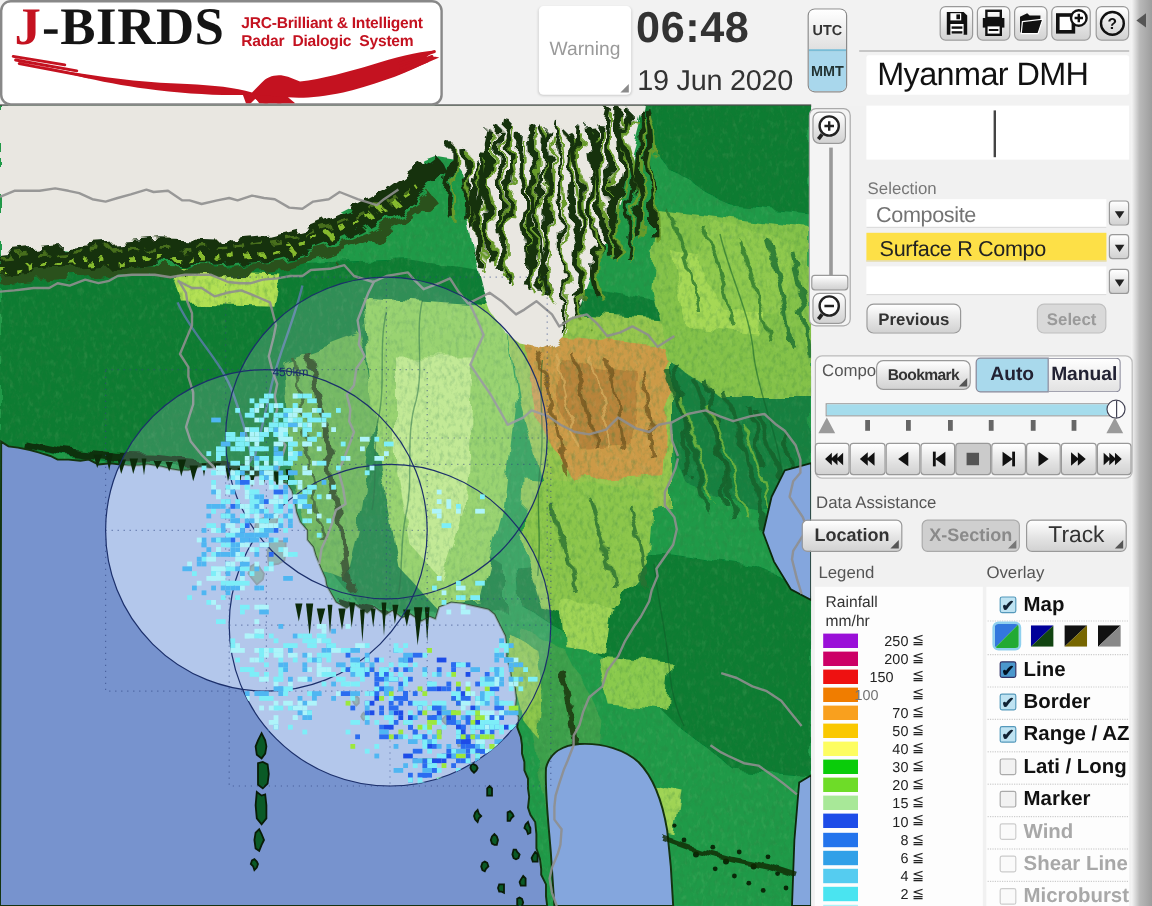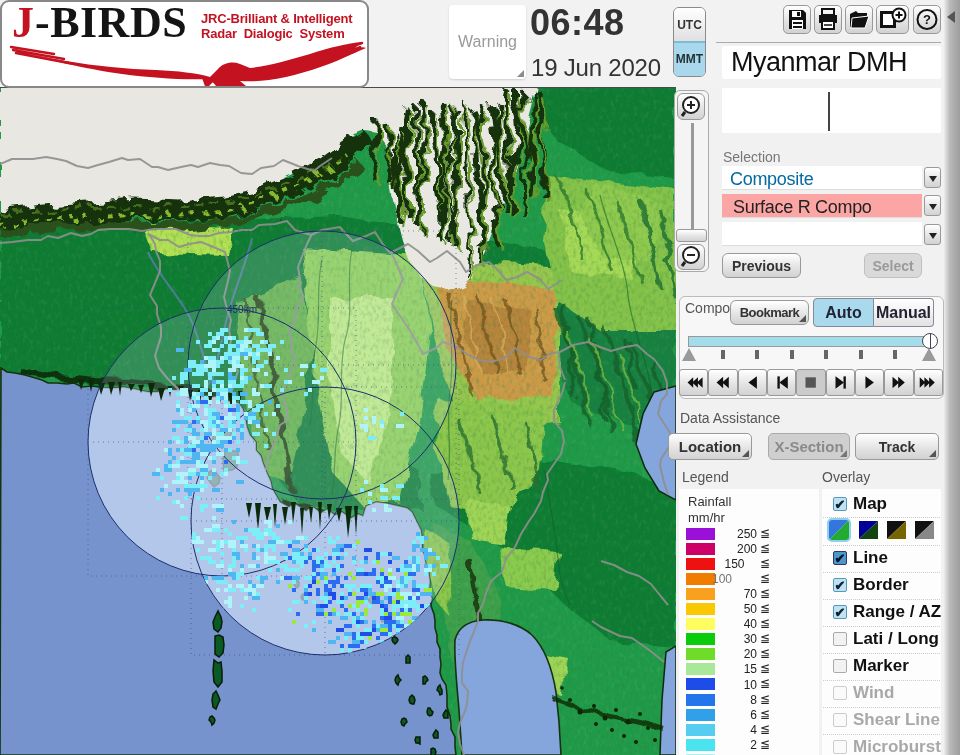--- a/index.html
+++ b/index.html
@@ -1714,27 +1714,27 @@
           <line x1="7" y1="17" x2="4" y2="21" stroke="#222" stroke-width="3"></line>
         </svg>
   </div>
 </div>
 
 <div class="abs" style="left:722px;top:88px;width:219px;height:45px;background:#fff"></div>
 <div class="abs" style="left:828px;top:92px;width:2px;height:39px;background:#444"></div>
 <div class="abs" style="left:723px;top:149px;font-size:14px;color:#777">Selection</div>
 
 <div class="abs" style="left:722px;top:166px;width:200px;height:24px;background:#fff;border-bottom:1px solid #ddd">
-  <div style="margin:3px 0 0 8px;font-size:18px;color:#0369a1;letter-spacing:-0.3px">Composite</div>
+  <div style="margin:3px 0 0 8px;font-size:18px;color:#737373;letter-spacing:-0.3px">Composite</div>
 </div>
 <div class="abs btn" style="left:924px;top:167px;width:17px;height:21px;border-radius:3px">
       <div style="margin:8px 0 0 4px;width:0;height:0;border-left:4px solid transparent;border-right:4px solid transparent;border-top:6px solid #222"></div>
     </div>
 
-<div class="abs" style="left:722px;top:194px;width:200px;height:24px;background:#fca5a5;border-bottom:1px solid #ddd">
+<div class="abs" style="left:722px;top:194px;width:200px;height:24px;background:#fde047;border-bottom:1px solid #ddd">
   <div style="margin:3px 0 0 11px;font-size:18px;color:#222;letter-spacing:-0.3px">Surface R Compo</div>
 </div>
 <div class="abs btn" style="left:924px;top:195px;width:17px;height:21px;border-radius:3px">
       <div style="margin:8px 0 0 4px;width:0;height:0;border-left:4px solid transparent;border-right:4px solid transparent;border-top:6px solid #222"></div>
     </div>
 
 <div class="abs" style="left:722px;top:222px;width:200px;height:24px;background:#fff;border-bottom:1px solid #ddd"></div>
 <div class="abs btn" style="left:924px;top:224px;width:17px;height:21px;border-radius:3px">
       <div style="margin:8px 0 0 4px;width:0;height:0;border-left:4px solid transparent;border-right:4px solid transparent;border-top:6px solid #222"></div>
     </div>
@@ -1790,21 +1790,21 @@
           <path d="M8 6.5 L15 12.5 L8 18.5 Z M14 6.5 L21 12.5 L14 18.5 Z" fill="#111"></path>
         </svg></div>
  <div class="btn" style="flex:1;border-radius:3px"><svg width="100%" height="25" viewBox="0 0 29 25">
           <path d="M5 7 L11 12.5 L5 18 Z M10 7 L16 12.5 L10 18 Z M15 7 L21 12.5 L15 18 Z" fill="#111"></path>
         </svg></div>
 </div>
 
 <div class="abs" style="left:680px;top:410px;font-size:14px;color:#555">Data Assistance</div>
 <div class="abs btn" style="left:668px;top:433px;width:84px;height:27px;border-radius:5px;text-align:center"><span style="line-height:26px;font-size:15px;font-weight:bold;color:#333">Location</span><div class="cornertri"></div></div>
 <div class="abs" style="left:768px;top:433px;width:82px;height:27px;background:#cfcfcf;border:1px solid #aaa;border-radius:5px;text-align:center"><span style="line-height:26px;font-size:15px;font-weight:bold;color:#8a8a8a">X-Section</span><div class="cornertri" style="border-bottom-color:#777"></div></div>
-<div class="abs btn" style="left:855px;top:433px;width:84px;height:27px;border-radius:5px;text-align:center"><span style="line-height:26px;font-size:14px;font-weight:bold;color:#333">Track</span><div class="cornertri"></div></div>
+<div class="abs btn" style="left:855px;top:433px;width:84px;height:27px;border-radius:5px;text-align:center"><span style="line-height:26px;font-size:19px;font-weight:normal;color:#333">Track</span><div class="cornertri"></div></div>
 
 <div class="abs" style="left:682px;top:469px;font-size:14px;color:#555">Legend</div>
 <div class="abs" style="left:822px;top:469px;font-size:14px;color:#555">Overlay</div>
 <div class="abs" style="left:679px;top:489px;width:140px;height:266px;background:#fdfdfd"></div>
 <div class="abs" style="left:688px;top:494px;font-size:13px;color:#333">Rainfall</div>
 <div class="abs" style="left:688px;top:510px;font-size:13px;color:#333">mm/hr</div>
 <div class="abs" style="left:686px;top:528px;width:29px;height:12px;background:#9a10d8"></div>
 <div class="abs" style="left:712px;top:527px;width:45px;height:13px;font-size:12px;color:#222;text-align:right">250</div>
 <div class="abs" style="left:760px;top:526px;font-size:12px;color:#222">≦</div>
 <div class="abs" style="left:686px;top:543px;width:29px;height:12px;background:#cc0066"></div>

